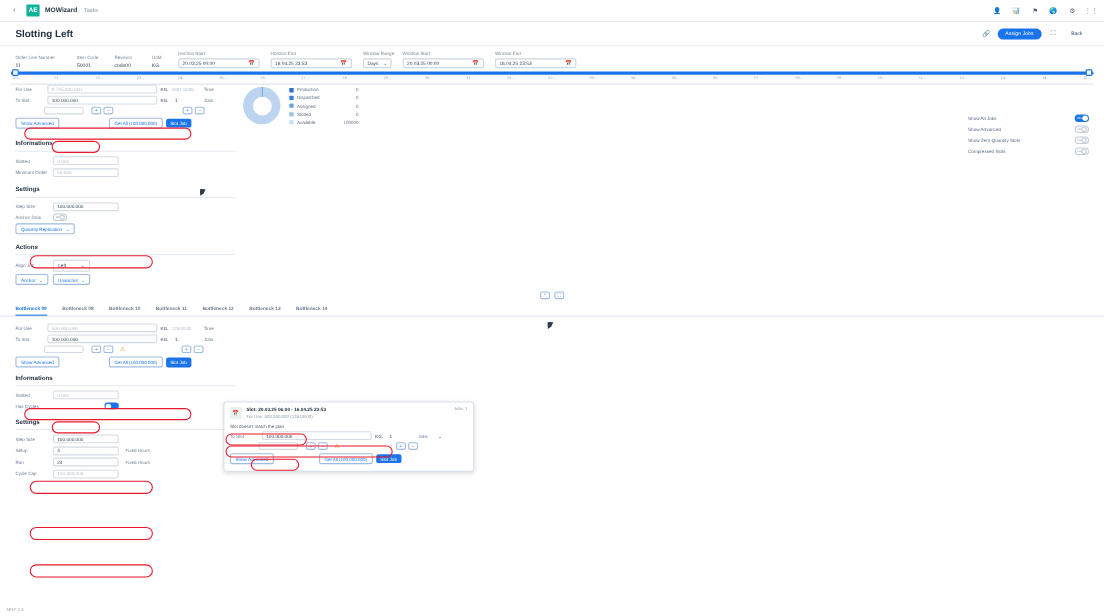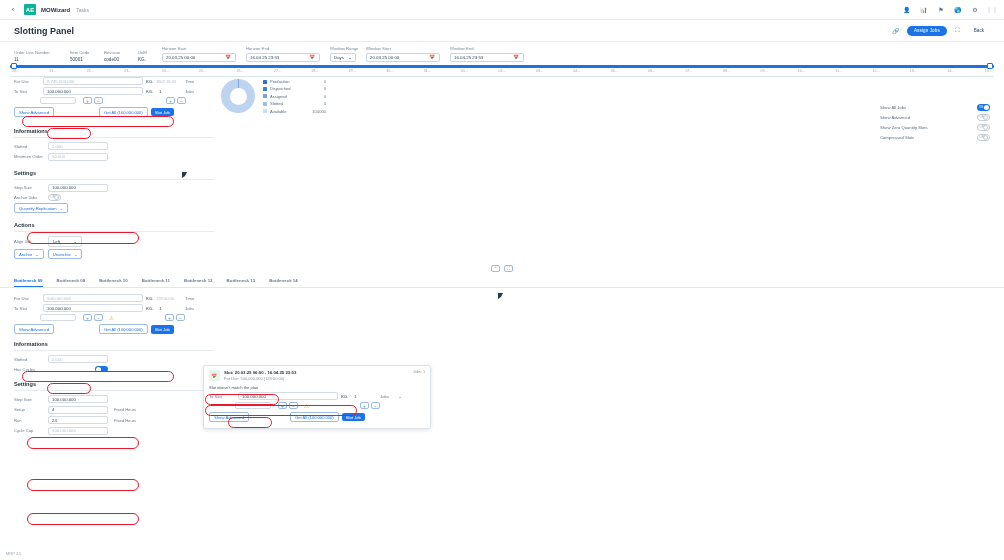--- a/index.html
+++ b/index.html
@@ -153,21 +153,21 @@
       <div class="ticon">👤</div>
       <div class="ticon">📊</div>
       <div class="ticon">⚑</div>
       <div class="ticon">🌎</div>
       <div class="ticon">⚙</div>
       <div class="ticon">⋮⋮</div>
     </div>
   </div>
 
   <div class="pagehead">
-    <div class="pagetitle">Slotting Panel</div>
+    <div class="pagetitle">Slotting Left</div>
     <div class="headright">
       <div class="icon-s">🔗</div>
       <button class="btn-primary">Assign Jobs</button>
       <div class="icon-s">⛶</div>
       <button class="btn-ghost">Back</button>
     </div>
   </div>
 
   <div class="filters">
     <div class="fld" style="width:46px">

